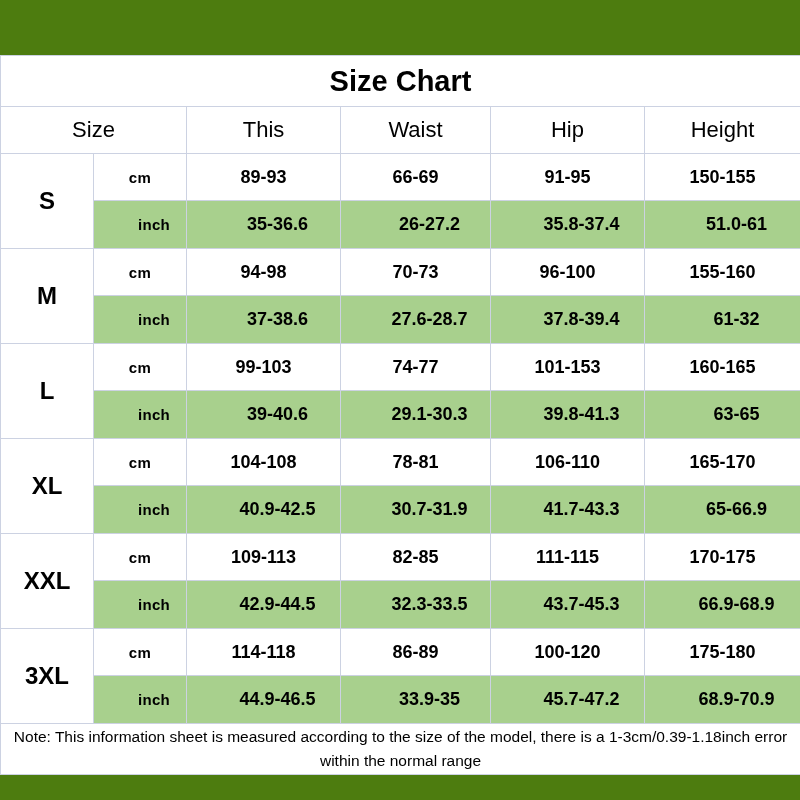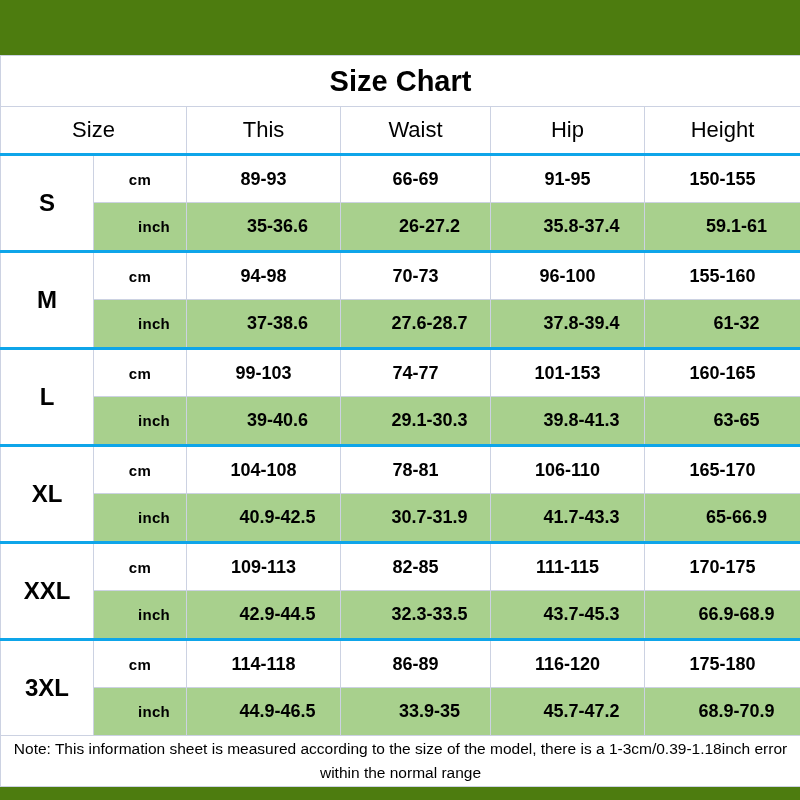--- a/index.html
+++ b/index.html
@@ -86,21 +86,21 @@
   .val-cell {
     font-size: 18px;
     font-weight: bold;
   }
 
   tr.row-cm td { height: 46px; background: #ffffff; }
   tr.row-inch td { height: 47px; background: #a8d08d; padding-left: 28px; }
 
   
   tr.group-start > td {
-    border-top: 3px solid #0ea5e9;
+    border-top: 1px solid #0ea5e9;
   }
 
   
   .note-cell {
     height: 50px;
     font-size: 15.5px;
     font-weight: normal;
     line-height: 1.55;
     color: #1a1a1a;
     padding: 3px 8px 5px 8px;
@@ -142,21 +142,21 @@
           <td class="val-cell">89-93</td>
           <td class="val-cell">66-69</td>
           <td class="val-cell">91-95</td>
           <td class="val-cell">150-155</td>
         </tr>
         <tr class="row-inch">
           <td class="unit-cell">inch</td>
           <td class="val-cell">35-36.6</td>
           <td class="val-cell">26-27.2</td>
           <td class="val-cell">35.8-37.4</td>
-          <td class="val-cell">59.1-61</td>
+          <td class="val-cell">51.0-61</td>
         </tr>
 
         <tr class="row-cm group-start">
           <td class="size-cell" rowspan="2">M</td>
           <td class="unit-cell">cm</td>
           <td class="val-cell">94-98</td>
           <td class="val-cell">70-73</td>
           <td class="val-cell">96-100</td>
           <td class="val-cell">155-160</td>
         </tr>
@@ -214,21 +214,21 @@
           <td class="val-cell">32.3-33.5</td>
           <td class="val-cell">43.7-45.3</td>
           <td class="val-cell">66.9-68.9</td>
         </tr>
 
         <tr class="row-cm group-start">
           <td class="size-cell" rowspan="2">3XL</td>
           <td class="unit-cell">cm</td>
           <td class="val-cell">114-118</td>
           <td class="val-cell">86-89</td>
-          <td class="val-cell">116-120</td>
+          <td class="val-cell">100-120</td>
           <td class="val-cell">175-180</td>
         </tr>
         <tr class="row-inch">
           <td class="unit-cell">inch</td>
           <td class="val-cell">44.9-46.5</td>
           <td class="val-cell">33.9-35</td>
           <td class="val-cell">45.7-47.2</td>
           <td class="val-cell">68.9-70.9</td>
         </tr>
 

